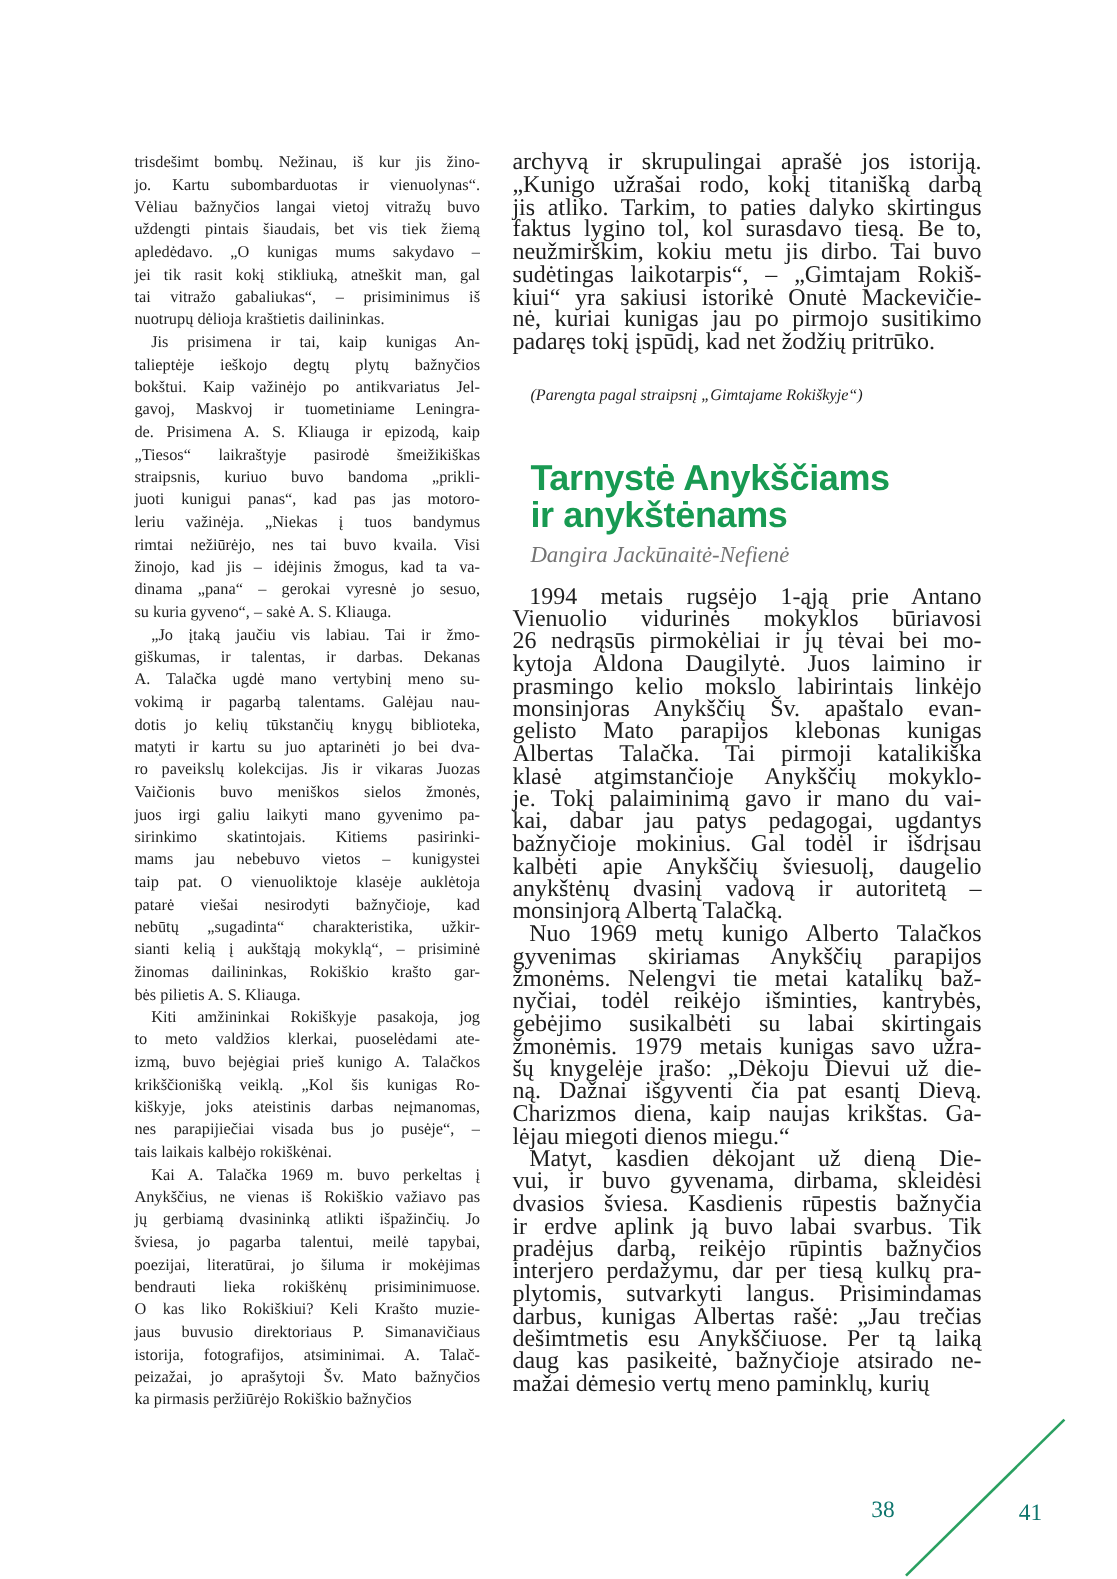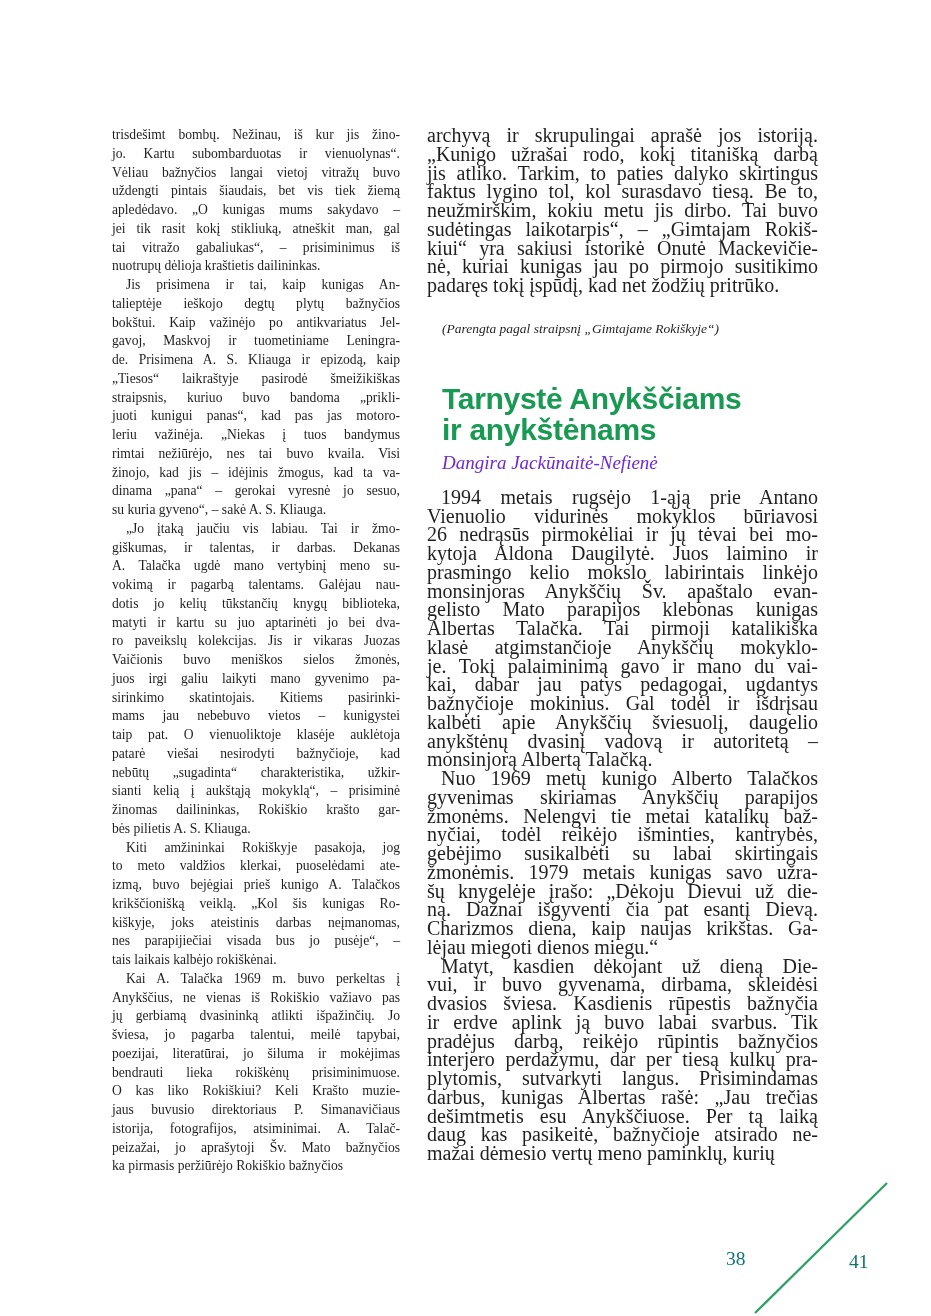--- a/index.html
+++ b/index.html
@@ -40,21 +40,21 @@
     font-family: "Liberation Sans", sans-serif;
     font-weight: bold;
     font-size: 30px;
     line-height: 31px;
     letter-spacing: -0.3px;
   }
   .author {
     margin: 7px 0 14px 15px;
     font-style: italic;
     font-size: 19px;
-    color: #6d28d9;
+    color: #737373;
   }
 
   .pagenum {
     position: absolute;
     color: #0f766e;
     font-size: 19.5px;
     font-family: "Liberation Serif", serif;
   }
   .pn-left  { left: 726px; top: 1248px; }
   .pn-right { left: 849px; top: 1251px; }

